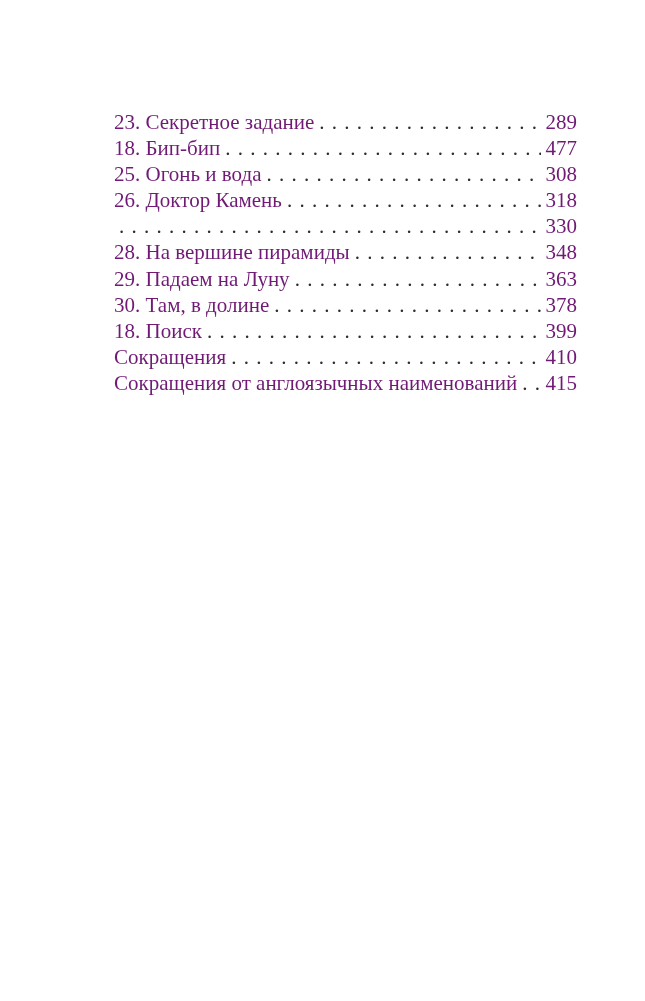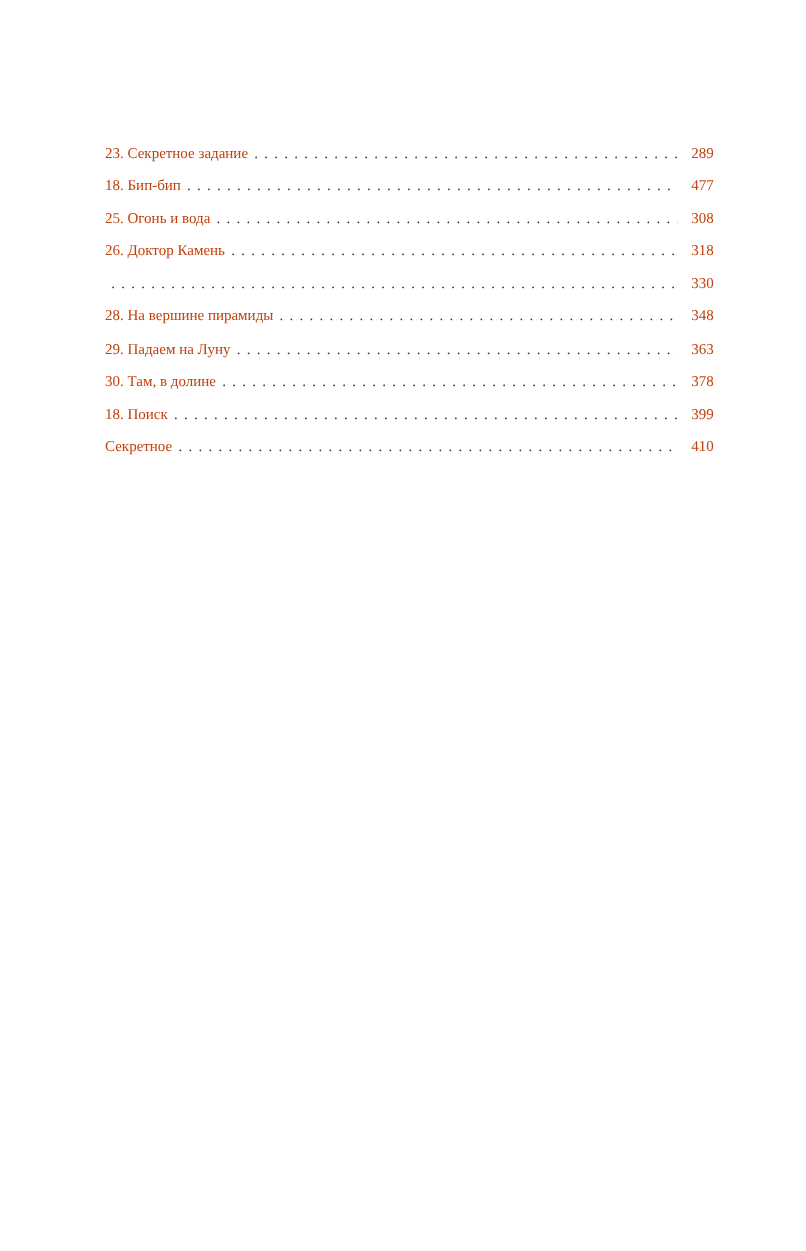--- a/index.html
+++ b/index.html
@@ -23,23 +23,24 @@
   .toc {
     position: absolute;
     top: 109px;
     left: 84px;
     right: 68px; 
   }
   .toc-row {
     display: flex;
     align-items: baseline;
     height: 26.1px;
-    font-size: 12px;
+    font-size: 21px;
     line-height: 26.1px;
-    color: #c2410c;
+    color: #701a75;
+    margin-left: 30px;
   }
   .toc-title {
     white-space: nowrap;
     flex: 0 0 auto;
   }
   .toc-leader {
     flex: 1 1 auto;
     overflow: hidden;
     white-space: nowrap;
     margin-left: 5px;
@@ -112,20 +113,25 @@
       <span class="toc-page">378</span>
     </div>
 
     <div class="toc-row">
       <span class="toc-title">18. Поиск</span>
       <span class="toc-leader"></span>
       <span class="toc-page">399</span>
     </div>
 
     <div class="toc-row">
-      <span class="toc-title">Секретное</span>
+      <span class="toc-title">Сокращения</span>
       <span class="toc-leader"></span>
       <span class="toc-page">410</span>
     </div>
 
+    <div class="toc-row">
+      <span class="toc-title">Сокращения от англоязычных наименований</span>
+      <span class="toc-leader"></span>
+      <span class="toc-page">415</span>
+    </div>
 
   </div>
 </div>
 
 </body></html>

